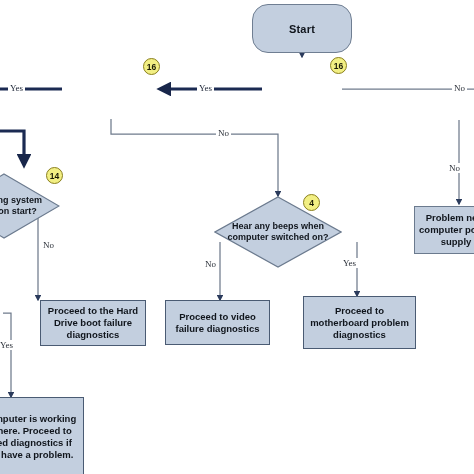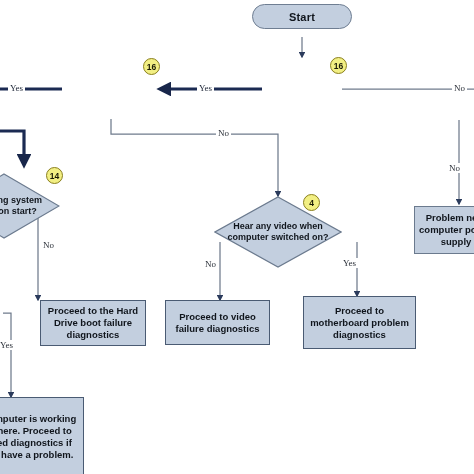--- a/index.html
+++ b/index.html
@@ -149,41 +149,41 @@
     </g>
 
     <g stroke="#1b2a52" stroke-width="3.2" fill="none">
       <path d="M 262 89 L 160 89" marker-end="url(#arrow-thick)"></path>
 
       <path d="M 62 89 L 0 89"></path>
       <path d="M 0 131 L 24 131 L 24 165" marker-end="url(#arrow-thick)"></path>
     </g>
   </svg>
 
-  <div class="node terminator" style="left:252px; top:4px; width:100px; height:25px;">
+  <div class="node terminator" style="left:252px; top:4px; width:100px; height:49px;">
     <span>Start</span>
   </div>
 
   <div class="badge" style="left:330px; top:57px;">16</div>
 
   <div class="badge" style="left:143px; top:58px;">16</div>
 
   <div class="node decision" style="left:-52px; top:173px; width:112px; height:66px;">
     <svg class="dshape" viewBox="0 0 112 66" preserveAspectRatio="none">
       <polygon points="56,1 111,33 56,65 1,33" fill="#c3cfdf" stroke="#6b7a8e" stroke-width="1.2"></polygon>
     </svg>
     <span class="dlabel">Operating system boots on start?</span>
   </div>
   <div class="badge" style="left:46px; top:167px;">14</div>
 
   <div class="node decision" style="left:214px; top:196px; width:128px; height:72px;">
     <svg class="dshape" viewBox="0 0 128 72" preserveAspectRatio="none">
       <polygon points="64,1 127,36 64,71 1,36" fill="#c3cfdf" stroke="#6b7a8e" stroke-width="1.2"></polygon>
     </svg>
-    <span class="dlabel">Hear any video when computer switched on?</span>
+    <span class="dlabel">Hear any beeps when computer switched on?</span>
   </div>
   <div class="badge" style="left:303px; top:194px;">4</div>
 
   <div class="node process" style="left:414px; top:206px; width:84px; height:48px;">
     <span>Problem near computer power supply</span>
   </div>
 
   <div class="node process dark-edge" style="left:40px; top:300px; width:106px; height:46px;">
     <span>Proceed to the Hard Drive boot failure diagnostics</span>
   </div>

